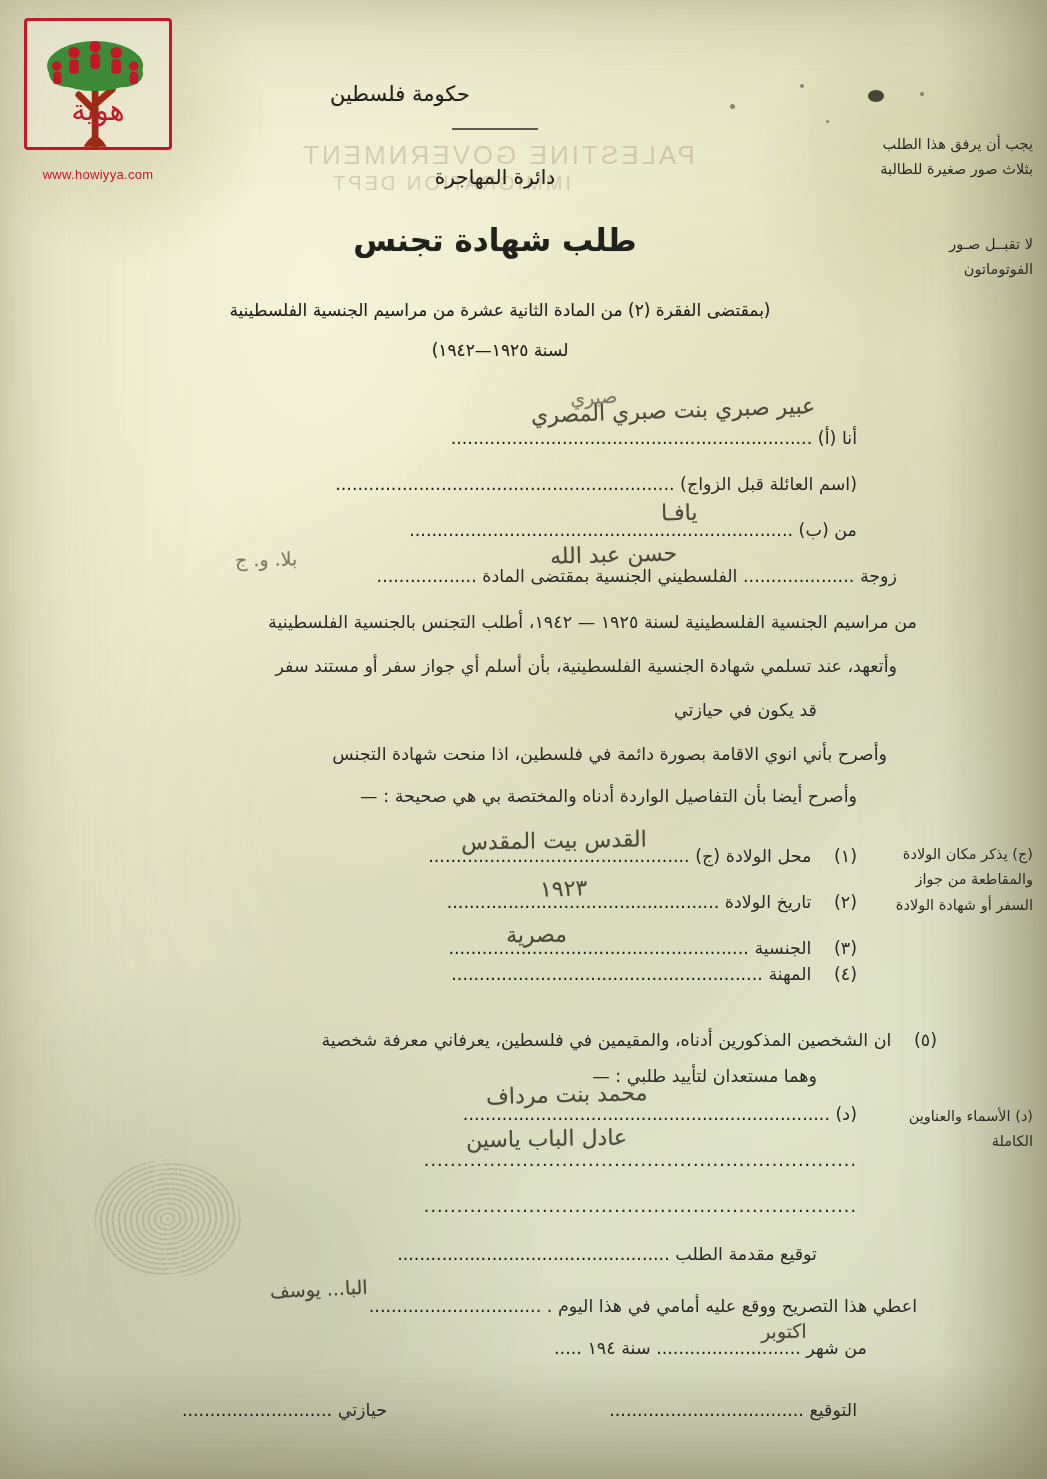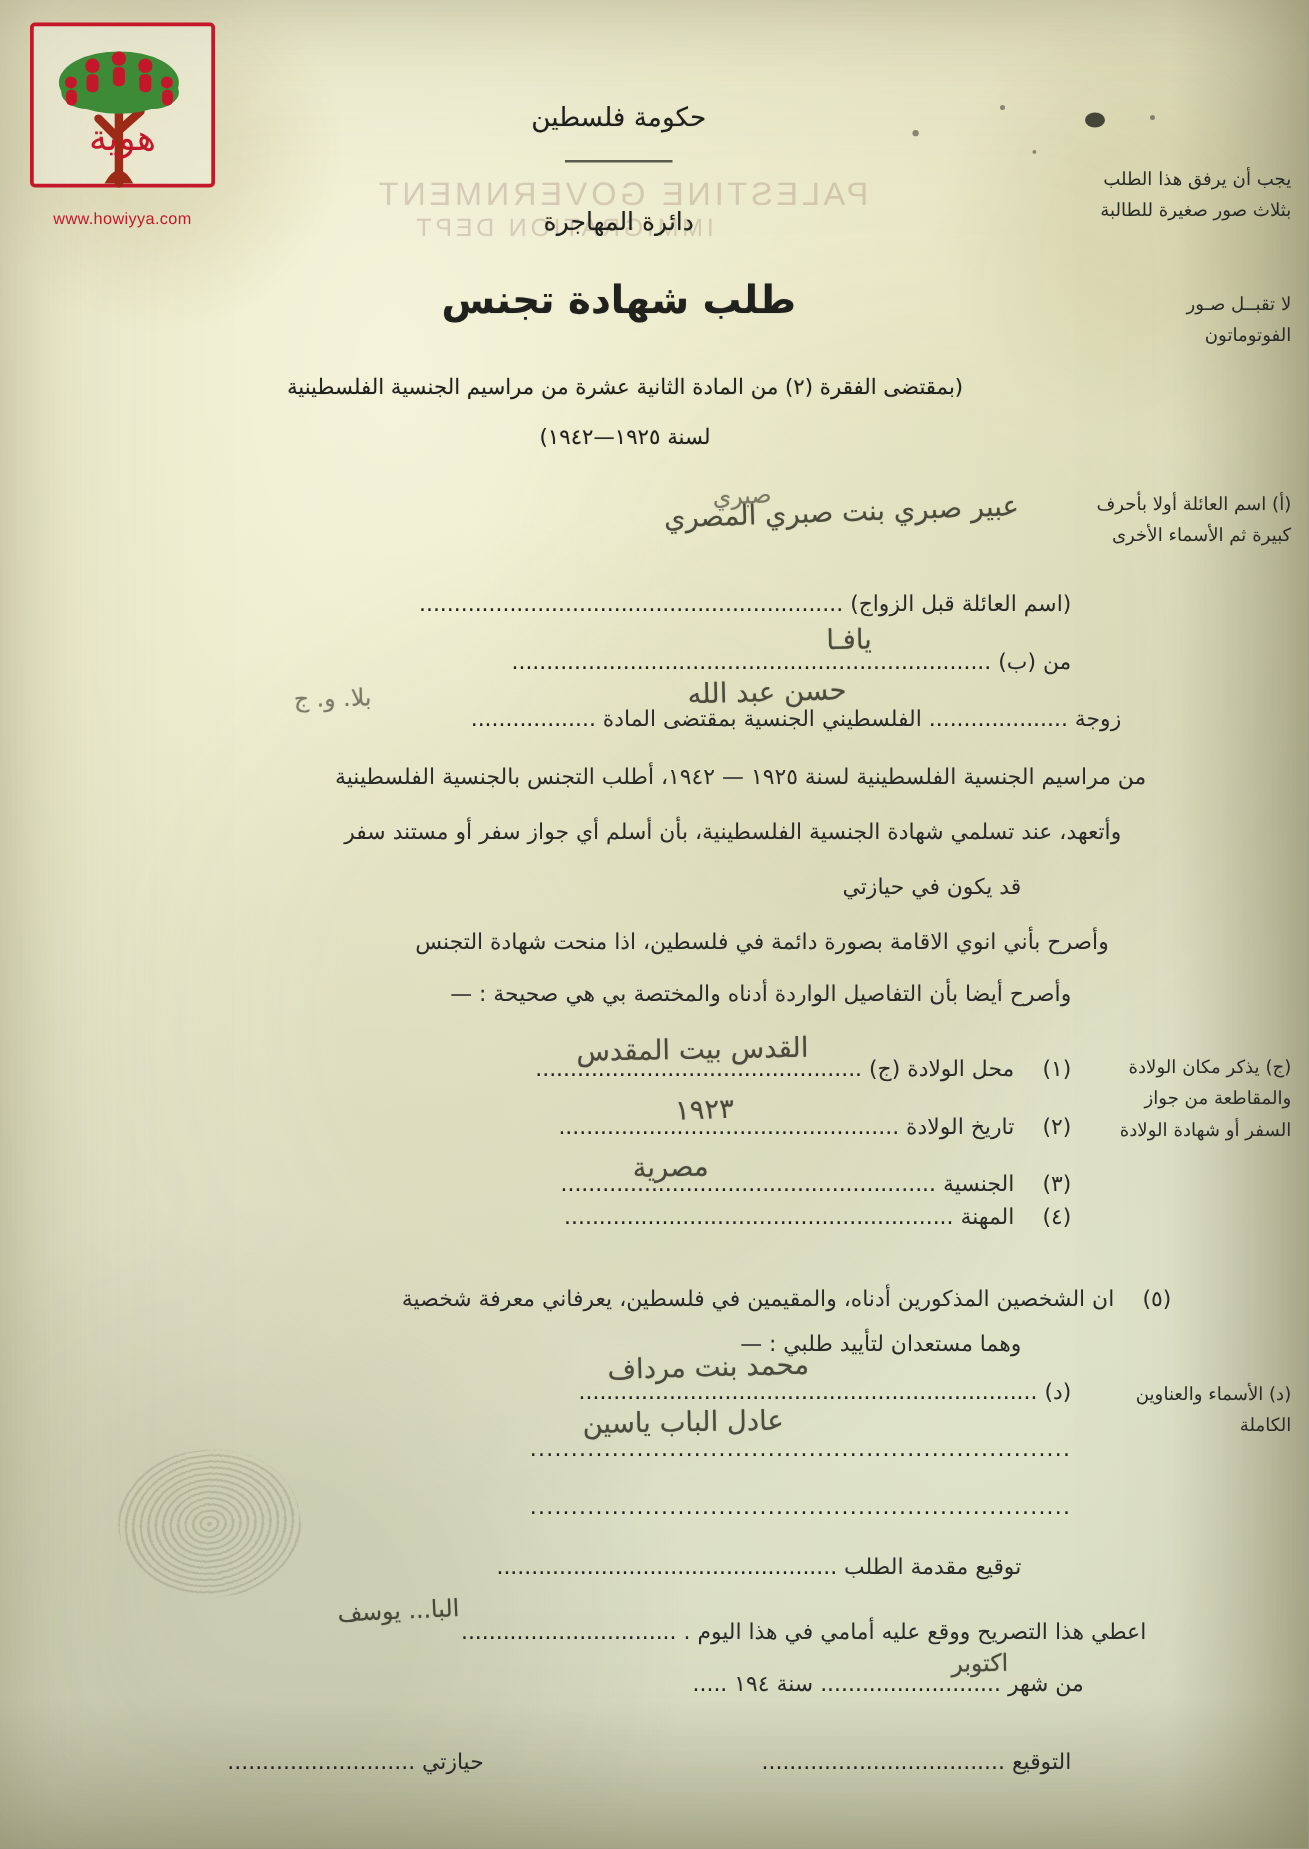--- a/index.html
+++ b/index.html
@@ -89,21 +89,21 @@
     z-index: 5;
   }
   .t {
     position: absolute;
     font-family: "DejaVu Sans", sans-serif;
     color: #20201c;
     white-space: nowrap;
     text-shadow: 0 0 1px rgba(40,40,30,0.25);
   }
 
-  .gov    { left: 330px; top: 82px; width: 330px; font-size: 21px; letter-spacing: 2px; text-align: center; }
+  .gov    { left: 330px; top: 82px; width: 330px; font-size: 21px; letter-spacing: 2px; text-align: left; }
   .rule   { position: absolute; left: 452px; top: 128px; width: 86px; height: 2px; background: #2a2a24; opacity: .75; }
   .dept   { left: 345px; top: 165px; width: 300px; font-size: 20px; letter-spacing: 1.5px; text-align: center; }
   .title  { left: 290px; top: 222px; width: 410px; font-size: 31px; font-weight: bold; text-align: center; letter-spacing: 1px; }
   .sub1   { left: 120px; top: 300px; width: 760px; font-size: 17px; text-align: center; }
   .sub2   { left: 320px; top: 340px; width: 360px; font-size: 17px; text-align: center; }
 
   .dots { color: #20201c; letter-spacing: 1px; }
 
   .sidenote {
     position: absolute;
@@ -226,24 +226,27 @@
 
     <div class="t gov">حكومة فلسطين</div>
     <div class="rule"></div>
     <div class="t dept">دائرة المهاجرة</div>
     <div class="t title">طلب شهادة تجنس</div>
     <div class="t sub1">(بمقتضى الفقرة (٢) من المادة الثانية عشرة من مراسيم الجنسية الفلسطينية</div>
     <div class="t sub2">لسنة ١٩٢٥—١٩٤٢)</div>
 
     <div class="sidenote" style="top:132px;">يجب أن يرفق هذا الطلب بثلاث صور صغيرة للطالبة</div>
     <div class="sidenote" style="top:232px;">لا تقبــل صـور الفوتوماتون</div>
-    <div class="sidenote" style="top:392px;">(أ) اسم العائلة أولا بأحرف كبيرة ثم الأسماء الأخرى</div>
     <div class="sidenote" style="top:842px;">(ج) يذكر مكان الولادة والمقاطعة من جواز السفر أو شهادة الولادة</div>
     <div class="sidenote" style="top:1092px;margin-top:12px;">(د) الأسماء والعناوين الكاملة</div>
 
+    <div class="mainline" style="top:424px;">
+      <span>أنا (أ)</span>
+      <span class="dots">.................................................................</span>
+    </div>
 
     <div class="mainline" style="top:470px;">
       <span>(اسم العائلة قبل الزواج)</span>
       <span class="dots">.............................................................</span>
     </div>
 
     <div class="mainline" style="top:516px;">
       <span>من (ب)</span>
       <span class="dots">.....................................................................</span>
     </div>

